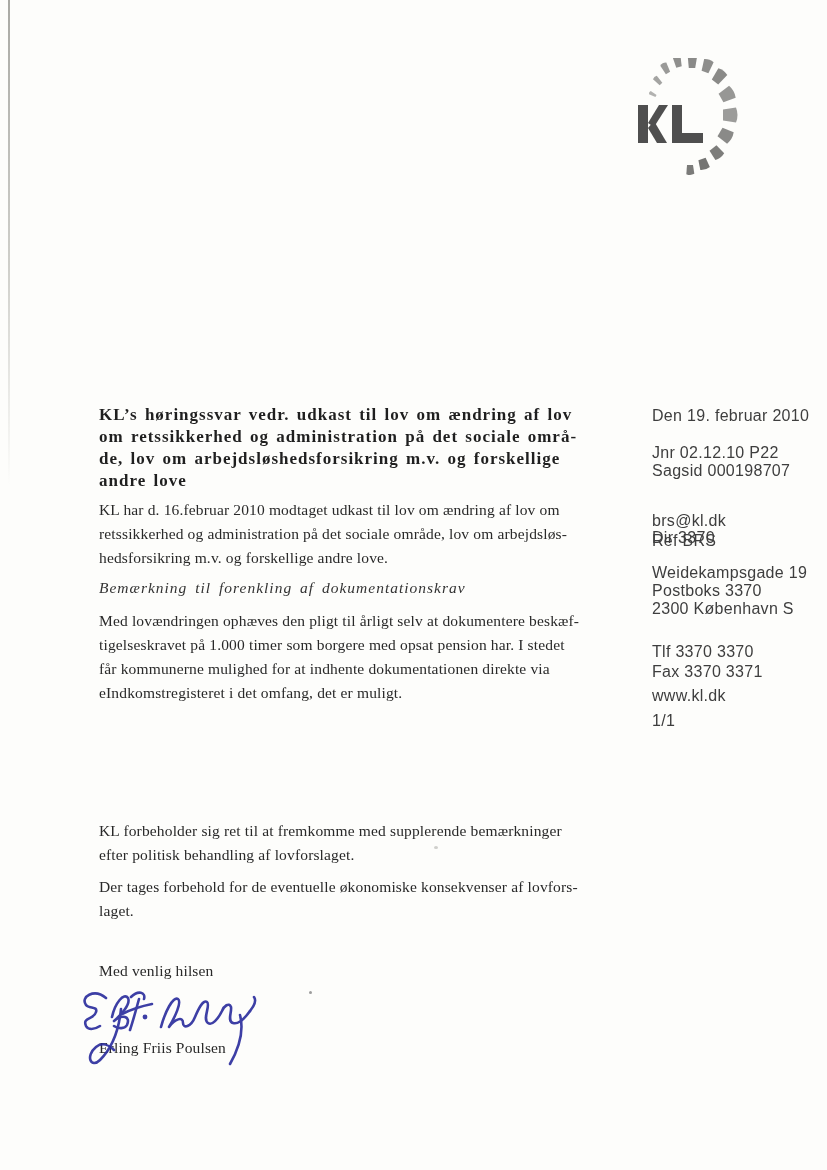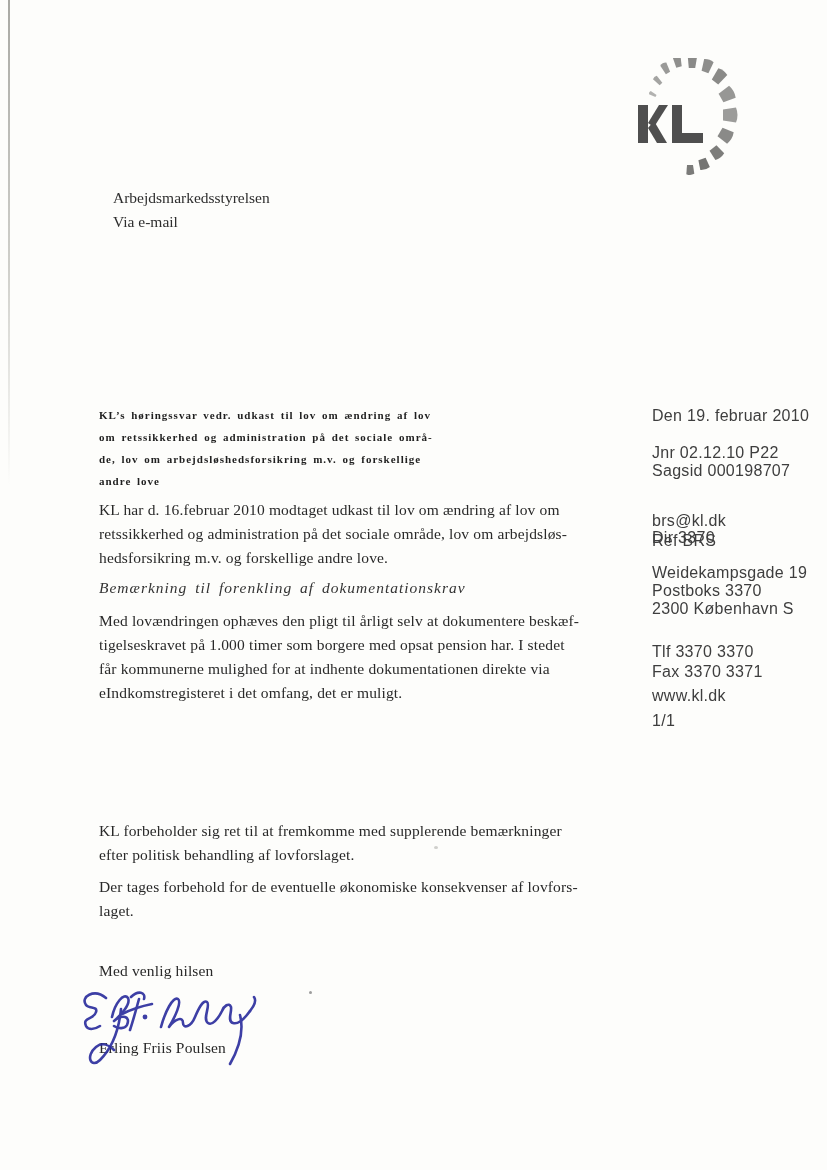--- a/index.html
+++ b/index.html
@@ -24,21 +24,21 @@
   
   .logo{position:absolute;left:630px;top:58px;width:140px;height:125px;}
   .visually-hidden{position:absolute;width:1px;height:1px;overflow:hidden;clip:rect(0 0 0 0);white-space:nowrap;}
 
   
   .recipient{position:absolute;left:113px;top:186px;font-size:15.5px;line-height:24px;color:#2e2e2e;}
 
   
   .heading{
     position:absolute;left:99px;top:404px;width:545px;margin:0;
-    font-size:11px;line-height:22px;font-weight:700;
+    font-size:17px;line-height:22px;font-weight:700;
     letter-spacing:1px;word-spacing:2px;color:#1f1f1f;
     white-space:pre-line;
   }
   .para{
     position:absolute;left:99px;width:540px;margin:0;
     font-size:15.5px;line-height:24px;letter-spacing:.15px;
     color:#292929;white-space:pre-line;
   }
   .p-intro{top:498px;}
   .section-heading{top:576px;font-style:italic;letter-spacing:1px;word-spacing:3px;color:#333;}
@@ -127,24 +127,20 @@
         <g transform="translate(72,101) rotate(72)">
             <path d="M0,-3.8 L10,-5 Q12,0 10,5 L0,3.8 Z" fill="#757573"></path>
           </g>
         <g transform="translate(60,107) rotate(88)">
             <path d="M0,-3 L9,-4 Q11,0 9,4 L0,3 Z" fill="#7b7b79"></path>
           </g>
       </g>
     </svg>
   </div>
 
-  <div class="recipient">
-    <div>Arbejdsmarkedsstyrelsen</div>
-    <div>Via e-mail</div>
-  </div>
 
   <h1 class="heading">KL’s høringssvar vedr. udkast til lov om ændring af lov
 om retssikkerhed og administration på det sociale områ-
 de, lov om arbejdsløshedsforsikring m.v. og forskellige
 andre love</h1>
   <p class="para p-intro">KL har d. 16.februar 2010 modtaget udkast til lov om ændring af lov om
 retssikkerhed og administration på det sociale område, lov om arbejdsløs-
 hedsforsikring m.v. og forskellige andre love.</p>
   <p class="para section-heading">Bemærkning til forenkling af dokumentationskrav</p>
   <p class="para p-1">Med lovændringen ophæves den pligt til årligt selv at dokumentere beskæf-

